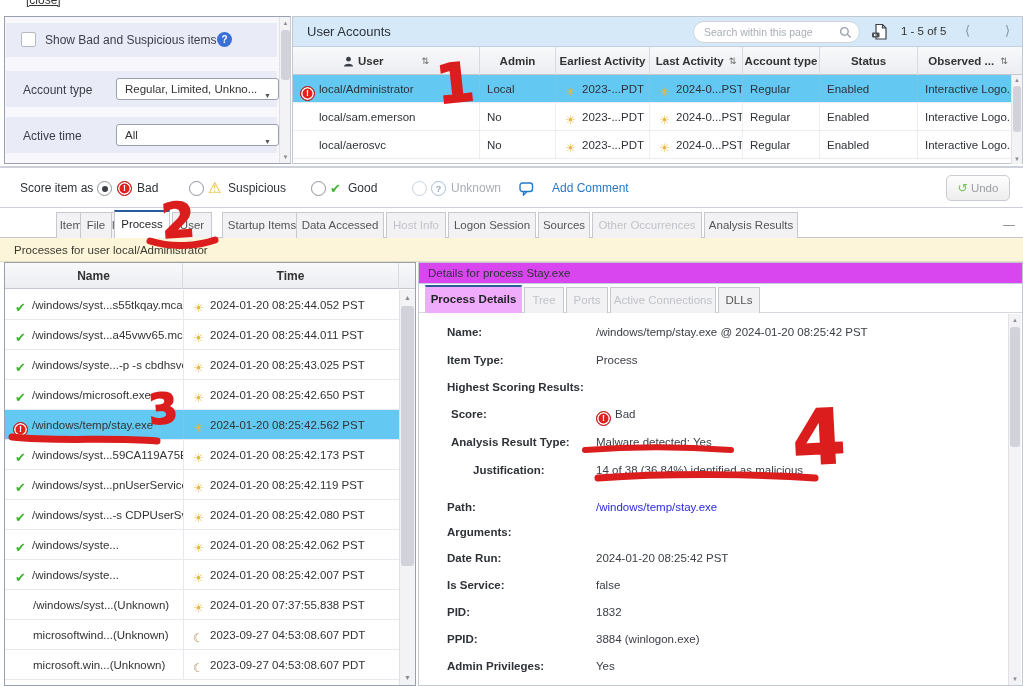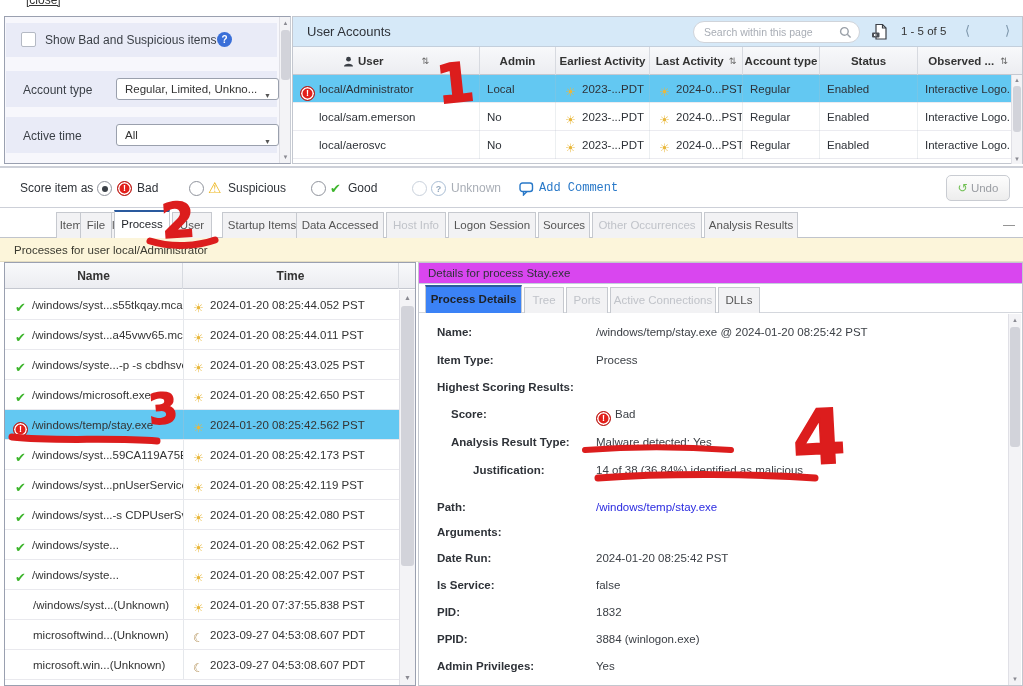--- a/index.html
+++ b/index.html
@@ -84,25 +84,25 @@
   .prow.sel { background:#63c8f2; }
   .pname { position:absolute; left:8px; top:0; width:170px; height:30px; line-height:30px; font-size:11.5px; white-space:nowrap; overflow:hidden; }
   .ptime { position:absolute; left:186px; top:0; height:30px; line-height:30px; font-size:11.5px; white-space:nowrap; }
   .pdiv { position:absolute; left:178px; top:0; bottom:0; width:1px; background:rgba(180,190,200,.35); }
 
   
   .details { position:absolute; left:418px; top:262px; width:605px; height:424px; border:1px solid #c3c7cf; background:#fff; }
   .det-title { position:absolute; left:0; top:0; width:100%; height:21px; background:#d946ef; border-bottom:1px solid #c3cfdc; line-height:20px; padding-left:9px; font-size:11.5px; color:#2e3238; }
   .det-tabs { position:absolute; left:0; top:21px; width:100%; height:29px; background:#fff; border-bottom:1px solid #d4d7dd; }
   .dtab { position:absolute; top:3px; height:26px; background:#f2f2f4; border:1px solid #c6c9cf; border-bottom:none; font-size:11.5px; text-align:center; line-height:24px; color:#555; cursor:pointer; }
-  .dtab.st-active { top:1px; height:28px; background:#3b82f6; border-top:2px solid #2a5a9e; color:#1e2126; font-weight:bold; }
+  .dtab.st-active { top:1px; height:28px; background:#f0abfc; border-top:2px solid #2a5a9e; color:#1e2126; font-weight:bold; }
   .dtab.st-disabled { color:#c0c3c9; cursor:default; }
   .drow { position:absolute; height:18px; line-height:18px; font-size:11.5px; white-space:nowrap; }
   .dl { position:absolute; font-weight:bold; color:#2e3238; }
-  .lv0 { left:18px; } .lv1 { left:32px; } .lv2 { left:54px; }
+  .lv0 { left:28px; } .lv1 { left:32px; } .lv2 { left:54px; }
   .dv { position:absolute; left:177px; color:#3c4046; }
   .dv.link { color:#2a2ae0; cursor:pointer; }
 
   
   .anno { position:absolute; left:0; top:0; width:1023px; height:686px; pointer-events:none; z-index:50; }
   .anno text { fill:#dc1d1d; stroke:#dc1d1d; stroke-width:1.6px; font-family:"DejaVu Sans",sans-serif; font-weight:bold; }
 </style>
 </head>
 <body>
 
@@ -244,21 +244,21 @@
     <span class="sb-item" style="left:348px;">Good</span>
 
     <span class="radio dis" style="left:412px;"></span>
     <span class="unknown-i abs" style="left:431px;top:13px;">?</span>
     <span class="sb-item muted" style="left:451px;">Unknown</span>
 
     <svg class="abs" style="left:519px;top:14px;" width="15" height="14" viewBox="0 0 15 14">
         <rect x="1" y="1" width="12.5" height="8.5" rx="2.5" fill="none" stroke="#2878c8" stroke-width="1.4"></rect>
         <path d="M4.5 9.5 L4.5 13 L8 9.5" fill="none" stroke="#2878c8" stroke-width="1.4"></path>
       </svg>
-    <span class="sb-item link-blue" style="left:539px;font-family:Liberation Mono, monospace;">Add Comment</span>
+    <span class="sb-item link-blue" style="left:552px;">Add Comment</span>
 
     <div class="undo-btn"><span class="undo-ic">↺</span> <span>Undo</span></div>
   </div>
 
   <div class="tab-strip">
     <div class="tab st-normal" style="left:10px;width:68px;margin-left:46px;">Item Details</div>
     <div class="tab st-normal" style="left:80px;width:32px;">File</div>
     <div class="tab st-active" style="left:114px;width:56px;">Process</div>
     <div class="tab st-normal" style="left:172px;width:40px;">User</div>
     <div class="tab st-normal" style="left:214px;width:80px;margin-left:8px;">Startup Items</div>

